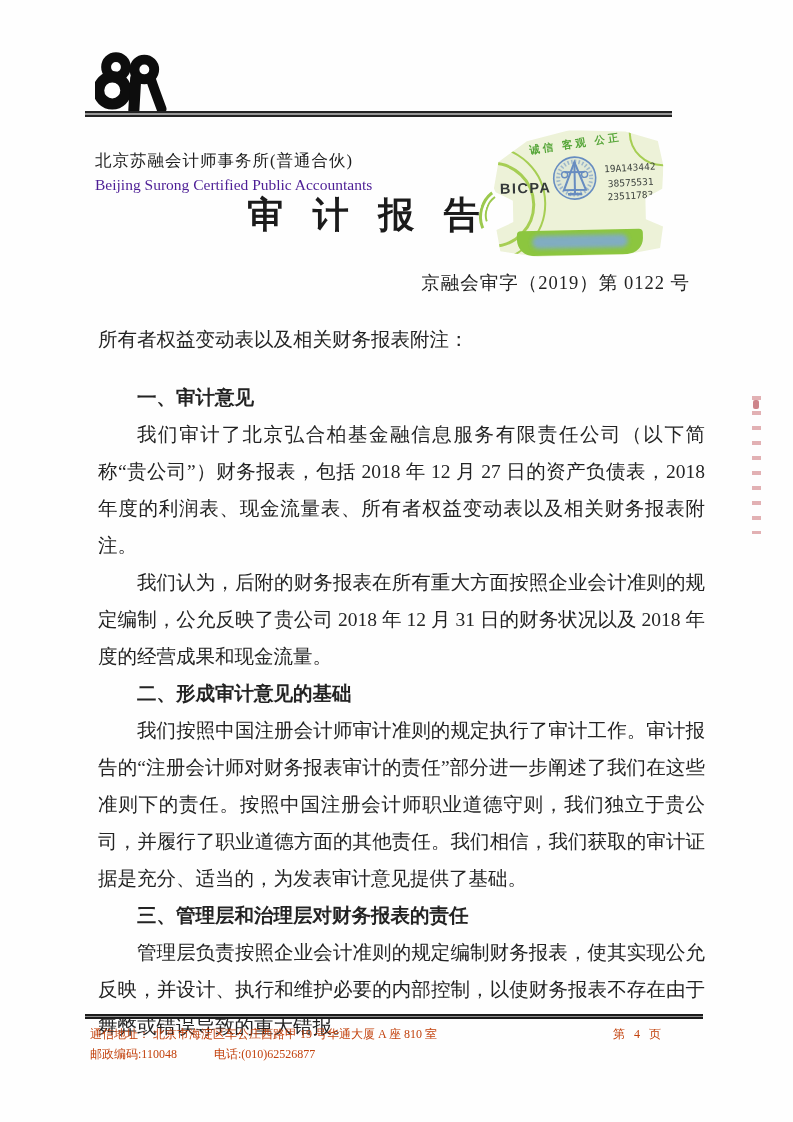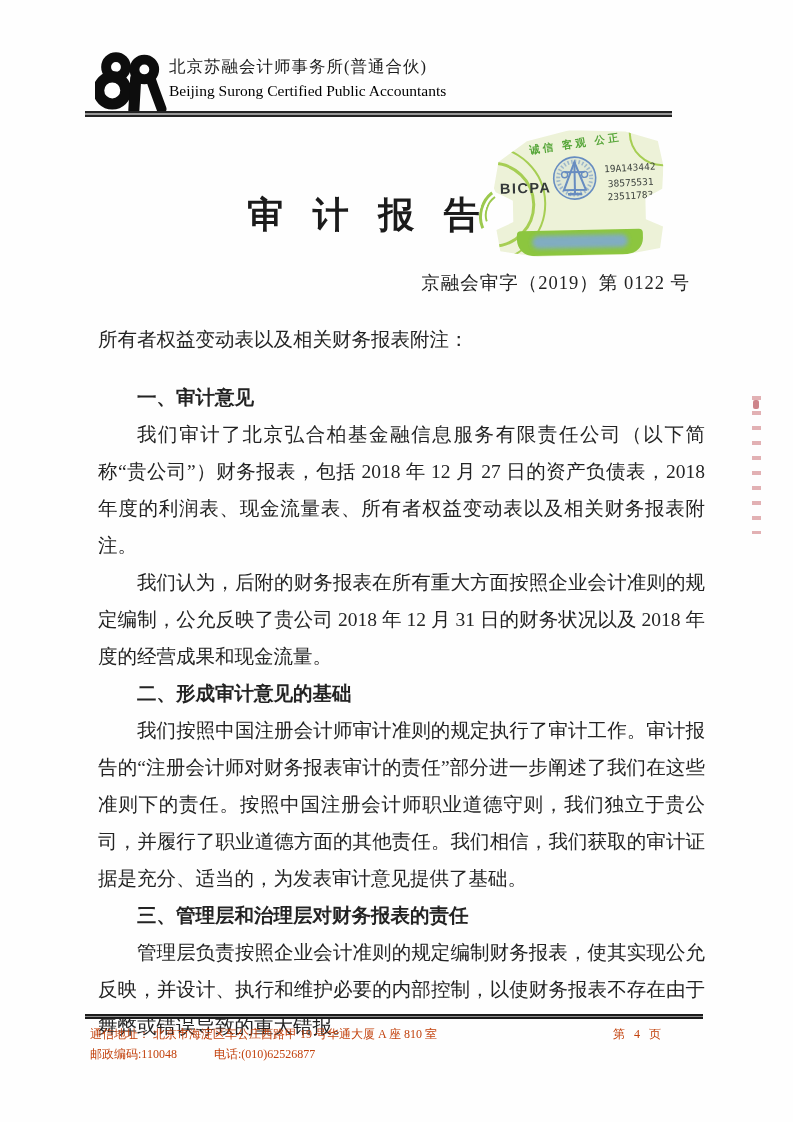--- a/index.html
+++ b/index.html
@@ -2,26 +2,26 @@
 <html><head>
 <meta charset="utf-8">
 <style>
   html,body { margin:0; padding:0; background:#ffffff; }
   .page {
     position:relative; width:793px; height:1122px; background:#fefefe;
     font-family:"Liberation Serif","DejaVu Serif",serif; color:#262626; overflow:hidden;
   }
 
   
-  .letterhead { position:absolute; left:95px; top:52px; display:flex; gap:0; align-items:flex-start; }
+  .letterhead { position:absolute; left:95px; top:52px; display:flex; gap:32px; align-items:flex-start;flex-direction:column; }
   .logo { width:74px; height:62px; }
   .logo svg { display:block; }
   .firm-names { padding-top:4px; }
   .firm-cn { font-size:16.5px; letter-spacing:1px; color:#1c1c1c; }
-  .firm-en { font-size:15.5px; margin-top:4px; color:#000000; }
+  .firm-en { font-size:15.5px; margin-top:4px; color:#4c1d95; }
   .head-rule {
     position:absolute; left:85px; top:111px; width:587px; height:6px;
     background:linear-gradient(#232323 0 30%, #979797 30% 62%, #232323 62% 100%);
   }
 
   
   .stamp { position:absolute; left:494px; top:130px; width:170px; height:126px; transform:rotate(-1.2deg); }
   .stamp-shape {
     position:absolute; inset:0; background:#edf2d8;
     clip-path:polygon(0% 45%, 3% 24%, 20% 8%, 45% 0%, 78% 2%, 97% 10%, 100% 30%, 99% 48%,

